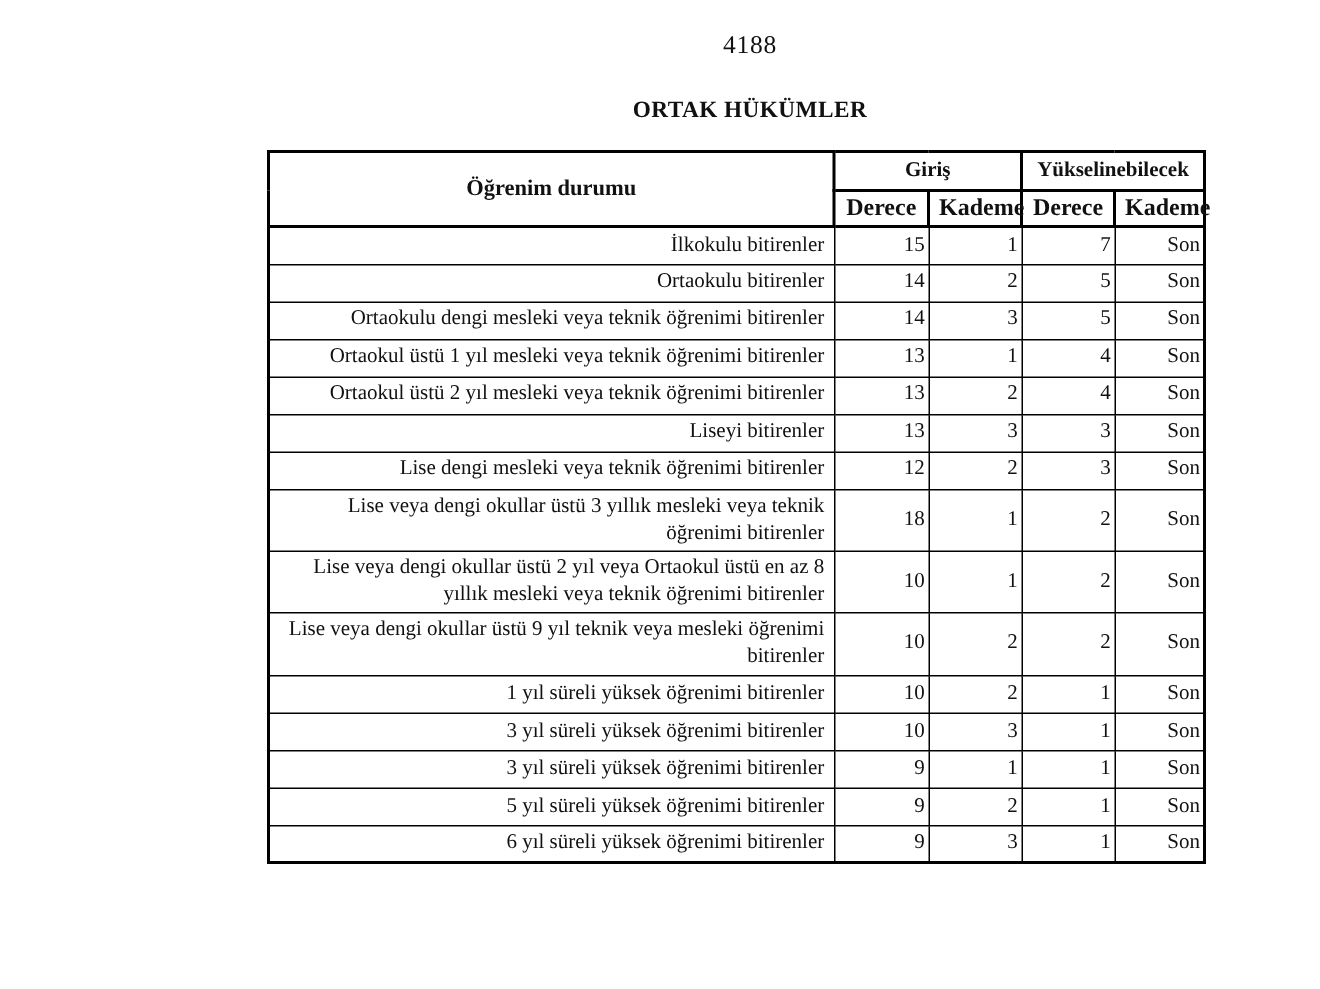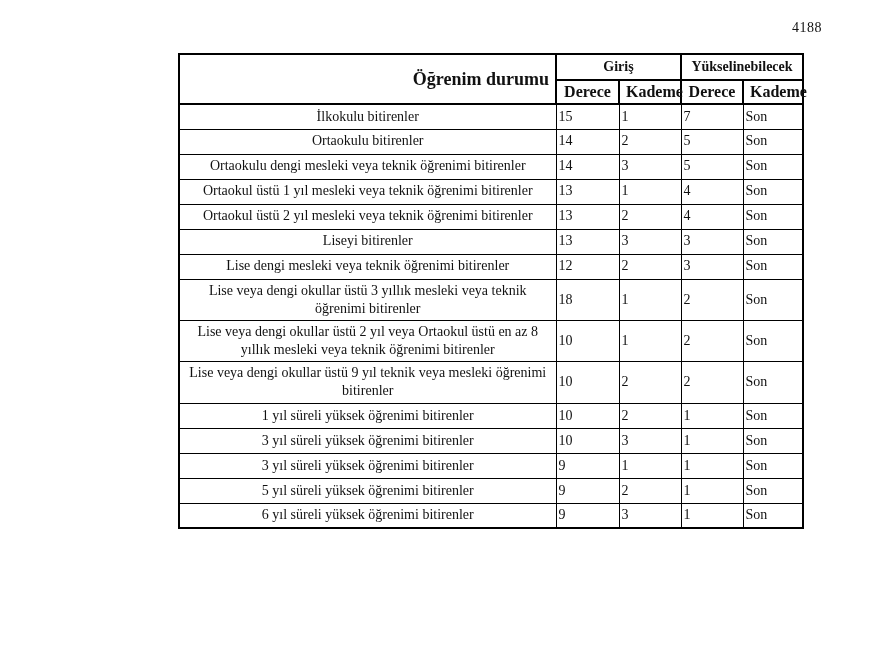--- a/index.html
+++ b/index.html
@@ -11,22 +11,22 @@
     overflow: hidden;
     position: relative;
   }
   .content {
     position: absolute;
     left: 178px; top: 0;
     width: 644px;
   }
   .page-number {
     margin-top: 20px;
-    text-align: right;
-    font-size: 14px;
+    text-align: center;
+    font-size: 17px;
     letter-spacing: 0.5px;
   }
   .doc-title {
     margin-top: 25px;
     text-align: center;
     font-size: 15.5px;
     font-weight: bold;
     letter-spacing: 0.3px;
   }
   .intro {
@@ -51,41 +51,42 @@
   table.grid col.c4 { width: 60px; }
   table.grid { border: 2.5px solid #000; }
   table.grid th {
     border: 2px solid #000;
     font-weight: bold;
     padding: 2px 6px;
   }
   table.grid th.group { height: 26px; font-size: 14px; border-radius: 13px; }
   table.grid th.sub   { height: 24px; font-size: 16px; text-align: center; }
   table.grid th.main-col {
-    text-align: right;
+    text-align: center;
     vertical-align: middle;
-    font-size: 18px;
+    font-size: 15px;
   }
   table.grid td {
     border: 1.5px solid #000;
     height: 25px;
     padding: 2px 6px;
     line-height: 1.3;
     vertical-align: middle;
   }
-  table.grid td.num { text-align: left; padding: 2px 2px; }
-  table.grid td.lbl { text-align: center; }
+  table.grid td.num { text-align: right; padding: 2px 2px; }
+  table.grid td.lbl { text-align: right; }
 </style>
 </head>
 <body>
 
 <div class="content">
 
   <div class="page-number">4188</div>
 
+  <div class="doc-title">ORTAK HÜKÜMLER</div>
 
 
   <table class="grid">
     <colgroup>
       <col class="c0">
         <col class="c1">
         <col class="c2">
         <col class="c3">
         <col class="c4">
     </colgroup>

